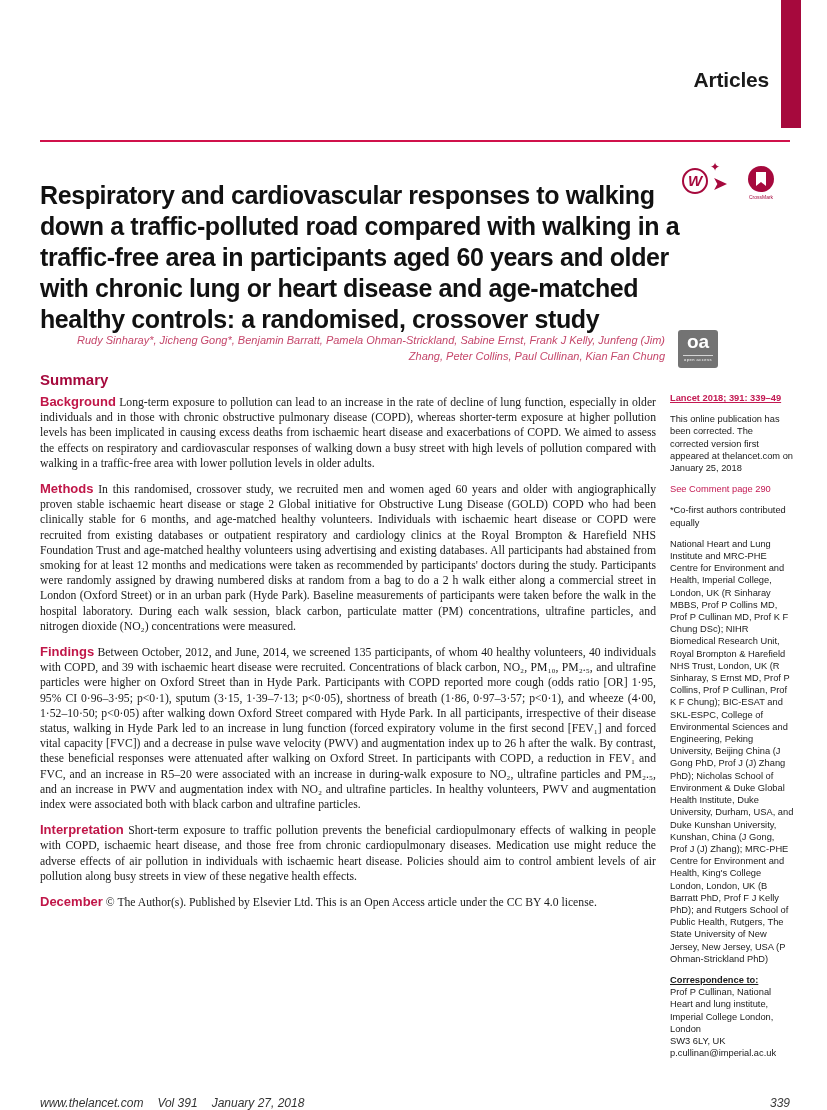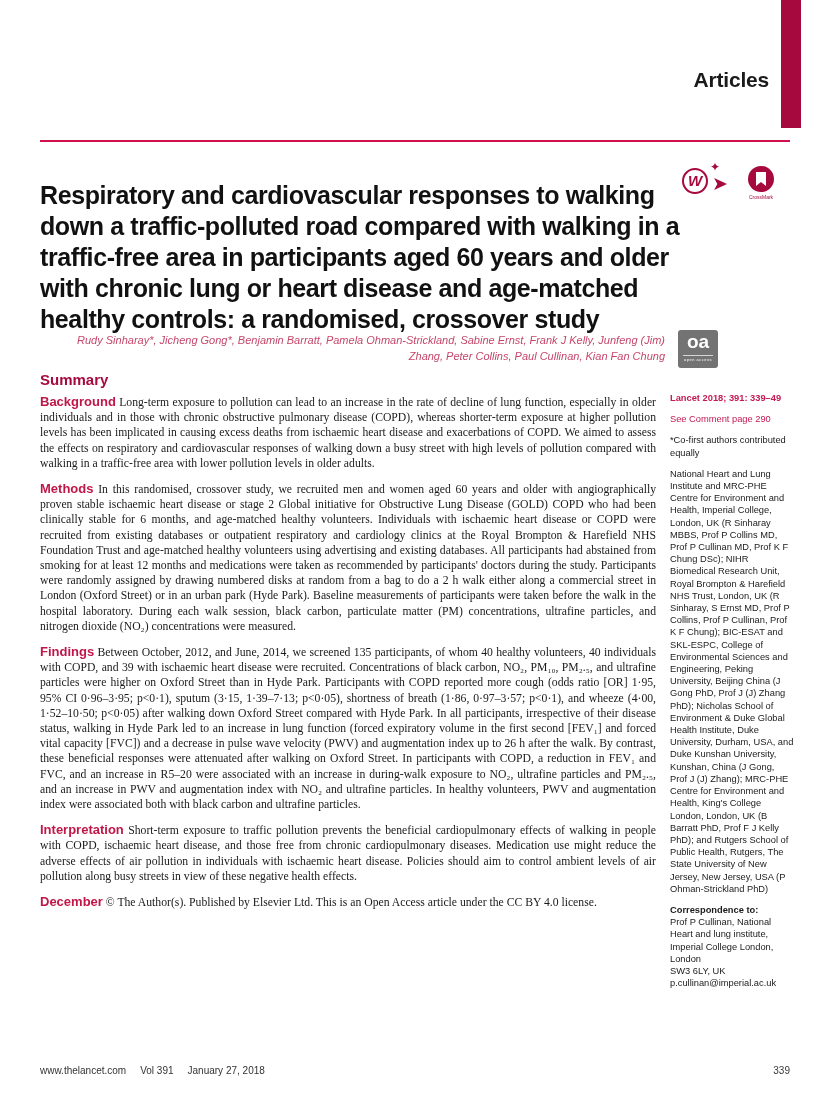--- a/index.html
+++ b/index.html
@@ -55,23 +55,23 @@
   .para{
     font-family:"Liberation Serif","DejaVu Serif",serif;
     font-size:11.7px;line-height:15.2px;text-align:justify;color:#1a1a1a;
     margin:0 0 10px 0;
   }
   .para .kw{color:#C01648;font-weight:bold;font-family:"Liberation Sans",sans-serif;font-size:13px;margin-top:8px;}
   
   .sidebar{position:absolute;left:670px;top:392px;width:124px;font-size:9.3px;line-height:12.2px;color:#1a1a1a;}
   .sidebar .sb-item{margin:0 0 9px 0;white-space:pre-line;}
   .sidebar .red{color:#C31952;}
-  .sidebar .bold{font-weight:bold;}
+  .sidebar .bold{font-weight:bold;text-decoration:underline;}
   
-  .footer{position:absolute;left:40px;top:1065px;width:750px;font-size:10px;color:#333;}
+  .footer{position:absolute;left:40px;top:1096px;width:750px;font-size:12px;color:#333;font-style:italic;}
   .footer .f-left{float:left;}
   .footer .f-left span{margin-right:14px;}
   .footer .f-page{float:right;color:#3a3a3a;}
 </style>
 </head>
 <body>
 
 <div class="corner-bar"></div>
 <div class="articles-label">Articles</div>
 <div class="header-rule"></div>
@@ -107,20 +107,21 @@
   <p class="para"><span class="kw">Findings</span> <span>Between October, 2012, and June, 2014, we screened 135 participants, of whom 40 healthy volunteers, 40 individuals with COPD, and 39 with ischaemic heart disease were recruited. Concentrations of black carbon, NO₂, PM₁₀, PM₂.₅, and ultrafine particles were higher on Oxford Street than in Hyde Park. Participants with COPD reported more cough (odds ratio [OR] 1·95, 95% CI 0·96–3·95; p&lt;0·1), sputum (3·15, 1·39–7·13; p&lt;0·05), shortness of breath (1·86, 0·97–3·57; p&lt;0·1), and wheeze (4·00, 1·52–10·50; p&lt;0·05) after walking down Oxford Street compared with Hyde Park. In all participants, irrespective of their disease status, walking in Hyde Park led to an increase in lung function (forced expiratory volume in the first second [FEV₁] and forced vital capacity [FVC]) and a decrease in pulse wave velocity (PWV) and augmentation index up to 26 h after the walk. By contrast, these beneficial responses were attenuated after walking on Oxford Street. In participants with COPD, a reduction in FEV₁ and FVC, and an increase in R5–20 were associated with an increase in during-walk exposure to NO₂, ultrafine particles and PM₂.₅, and an increase in PWV and augmentation index with NO₂ and ultrafine particles. In healthy volunteers, PWV and augmentation index were associated both with black carbon and ultrafine particles.</span></p>
 
   <p class="para"><span class="kw">Interpretation</span> <span>Short-term exposure to traffic pollution prevents the beneficial cardiopulmonary effects of walking in people with COPD, ischaemic heart disease, and those free from chronic cardiopulmonary diseases. Medication use might reduce the adverse effects of air pollution in individuals with ischaemic heart disease. Policies should aim to control ambient levels of air pollution along busy streets in view of these negative health effects.</span></p>
 
 
   <p class="para"><span class="kw">December</span> <span>© The Author(s). Published by Elsevier Ltd. This is an Open Access article under the CC BY 4.0 license.</span></p>
 </div>
 
 <div class="sidebar">
   <div class="sb-item red bold">Lancet 2018; 391: 339–49</div>
+  <div class="sb-item">This online publication has been corrected. The corrected version first appeared at thelancet.com on January 25, 2018</div>
   <div class="sb-item red">See Comment page 290</div>
   <div class="sb-item">*Co-first authors contributed equally</div>
   <div class="sb-item">National Heart and Lung Institute and MRC-PHE Centre for Environment and Health, Imperial College, London, UK (R Sinharay MBBS, Prof P Collins MD, Prof P Cullinan MD, Prof K F Chung DSc); NIHR Biomedical Research Unit, Royal Brompton &amp; Harefield NHS Trust, London, UK (R Sinharay, S Ernst MD, Prof P Collins, Prof P Cullinan, Prof K F Chung); BIC-ESAT and SKL-ESPC, College of Environmental Sciences and Engineering, Peking University, Beijing China (J Gong PhD, Prof J (J) Zhang PhD); Nicholas School of Environment &amp; Duke Global Health Institute, Duke University, Durham, USA, and Duke Kunshan University, Kunshan, China (J Gong, Prof J (J) Zhang); MRC-PHE Centre for Environment and Health, King's College London, London, UK (B Barratt PhD, Prof F J Kelly PhD); and Rutgers School of Public Health, Rutgers, The State University of New Jersey, New Jersey, USA (P Ohman-Strickland PhD)</div>
   <div class="sb-item"><span class="bold">Correspondence to:</span>
     <span>Prof P Cullinan, National Heart and lung institute, Imperial College London, London
 SW3 6LY, UK</span>
     <span>p.cullinan@imperial.ac.uk</span>
   </div>
 </div>
 

